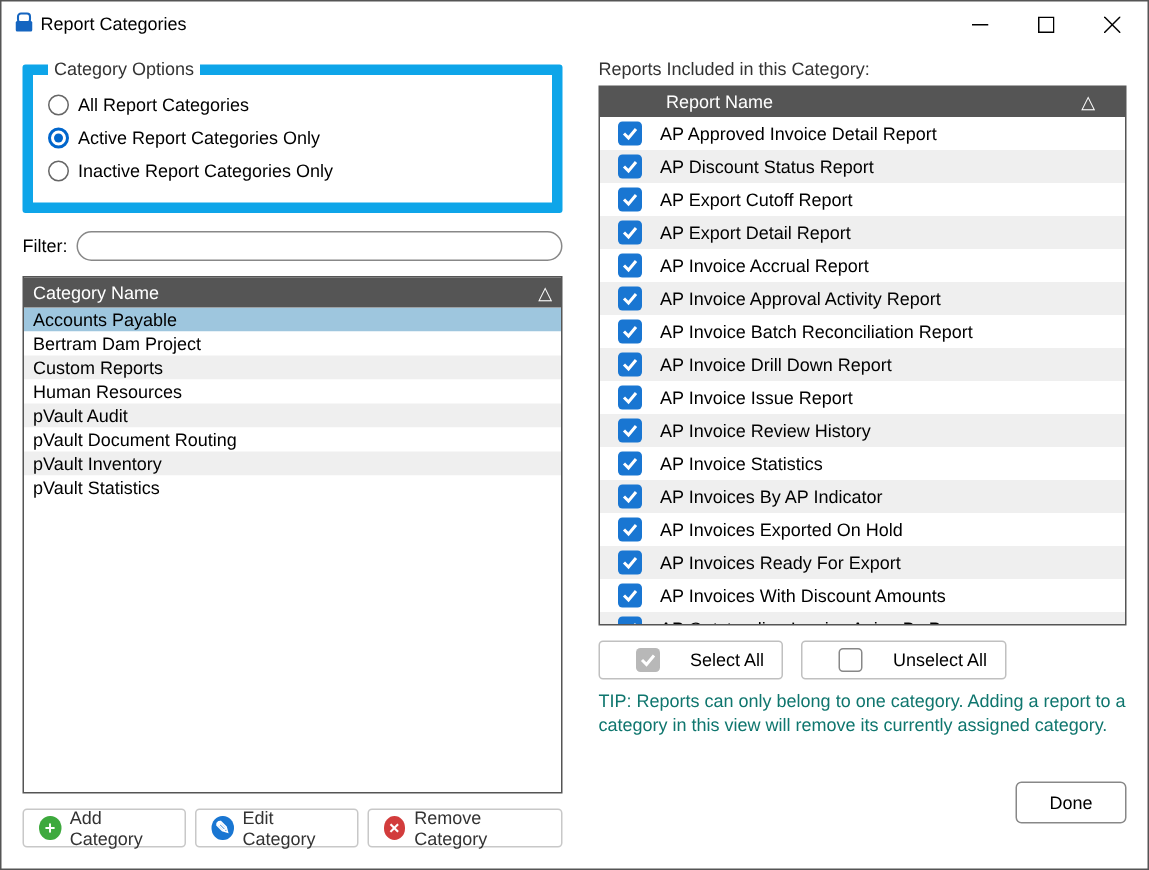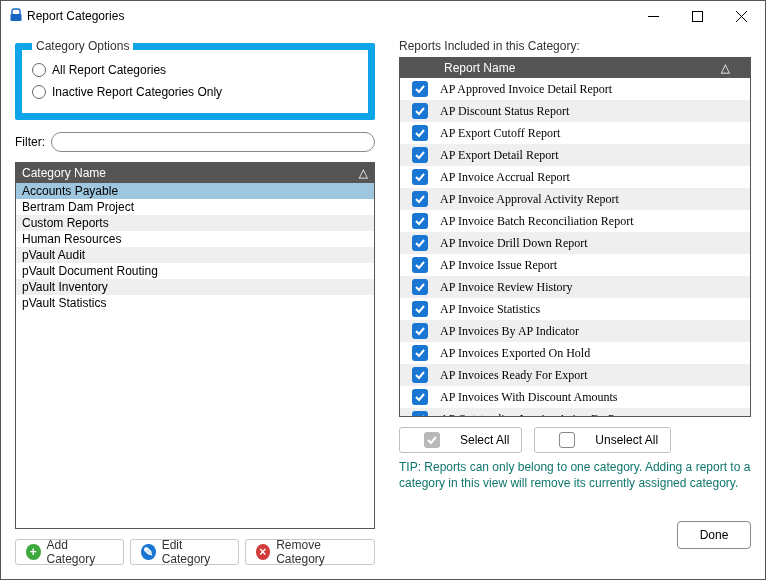--- a/index.html
+++ b/index.html
@@ -38,21 +38,21 @@
   .icon-circ { width:16px; height:16px; border-radius:50%; display:flex; align-items:center; justify-content:center; color:#fff; font-weight:bold; font-size:12px; line-height:1;}
   .ic-green{background:#3da93d;} .ic-blue{background:#1976d2;} .ic-red{background:#d23c3c;}
   .label-sec { margin-bottom:4px; color:#333;}
 
   .report-grid { border:1px solid #555; height:360px; display:flex; flex-direction:column; }
   .report-head { background:#555; color:#fff; height:20px; display:flex; align-items:center; position:relative;}
   .report-head .chk-col{width:40px;}
   .report-head .name-col{ flex:1; padding-left:4px;}
   .report-head .sort { position:absolute; right:20px;}
   .report-body { flex:1; overflow-y:scroll; }
-  .rrow { height:22px; display:flex; align-items:center;font-family:Liberation Serif, serif; }
+  .rrow { height:22px; display:flex; align-items:center; }
   .rrow:nth-child(even){ background:#efefef; }
   .rrow:nth-child(odd){ background:#fff; }
   .chk { width:16px; height:16px; border-radius:3px; margin:0 12px; display:flex; align-items:center; justify-content:center;}
   .chk.on { background:#1976d2; }
   .chk.off { background:#b8b8b8; }
   .chk.empty { background:#fff; border:1px solid #888;}
   .chk svg { width:10px; height:10px; stroke:#fff; stroke-width:2; fill:none;}
   .rname { flex:1; }
 
   .sel-row { display:flex; gap:12px; margin:10px 0 6px 0;}
@@ -101,20 +101,24 @@
 
     <div class="left-col">
       <fieldset class="opts">
         <legend>Category Options</legend>
         <div id="radio-holder">
             <div class="radio-row">
               <span class="radio"></span>
               <span class="radio-label">All Report Categories</span>
             </div>
             <div class="radio-row">
+              <span class="radio selected"></span>
+              <span class="radio-label">Active Report Categories Only</span>
+            </div>
+            <div class="radio-row">
               <span class="radio"></span>
               <span class="radio-label">Inactive Report Categories Only</span>
             </div>
           </div>
       </fieldset>
 
       <div class="filter-row">
         <span>Filter:</span>
         <input type="text" value="" style="">
       </div>

